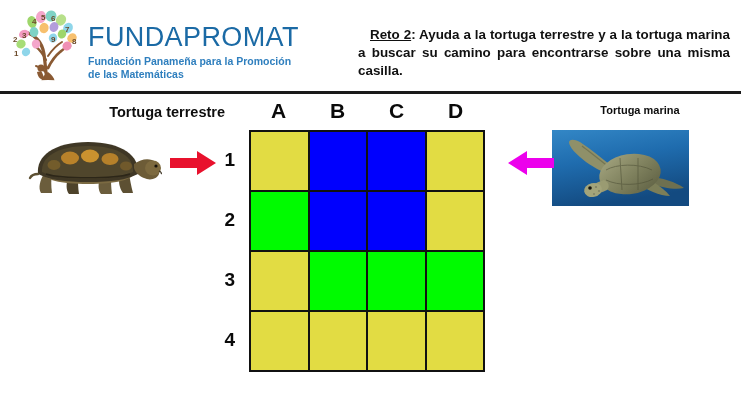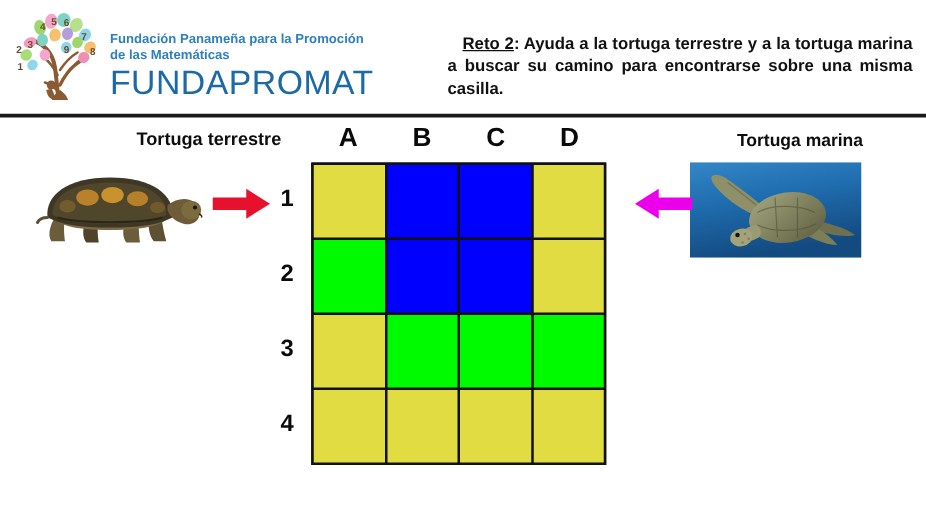--- a/index.html
+++ b/index.html
@@ -106,21 +106,21 @@
   #sea-turtle-group {
     position: absolute;
     left: 515px; top: 104px;
     width: 226px; height: 105px;
   }
   #sea-turtle-label {
     position: absolute;
     left: 25px; top: 0;
     width: 200px;
     text-align: center;
-    font-size: 14px;
+    font-size: 11px;
     font-weight: bold;
     color: #0d0d0d;
   }
   #sea-turtle-photo {
     position: absolute;
     left: 37px; top: 26px;
     width: 137px; height: 76px;
     overflow: hidden;
     background: linear-gradient(170deg,#2a7ec0 0%,#1f64a8 45%,#16487d 100%);
   }
@@ -237,22 +237,22 @@
           <text x="31" y="12">5</text>
           <text x="41" y="13">6</text>
           <text x="55" y="24">7</text>
           <text x="62" y="36">8</text>
           <text x="41" y="34">9</text>
         </g>
       </svg>
     </div>
 
     <div id="brand-text">
+      <div id="brand-name">FUNDAPROMAT</div>
       <div id="brand-tagline">Fundación Panameña para la Promoción de las Matemáticas</div>
-      <div id="brand-name">FUNDAPROMAT</div>
     </div>
   </div>
 
   <div id="prompt-block">
     <p id="prompt-text"><span id="prompt-label">Reto 2</span><span>: </span><span>Ayuda a la tortuga terrestre y a la tortuga marina a buscar su camino para encontrarse sobre una misma casilla.</span></p>
   </div>
 
   <div id="header-rule"></div>
 </div>
 

